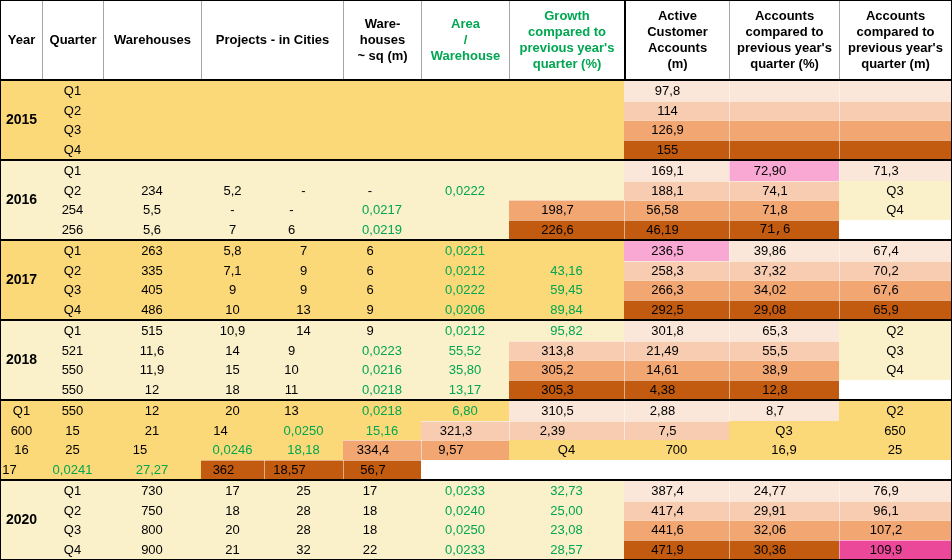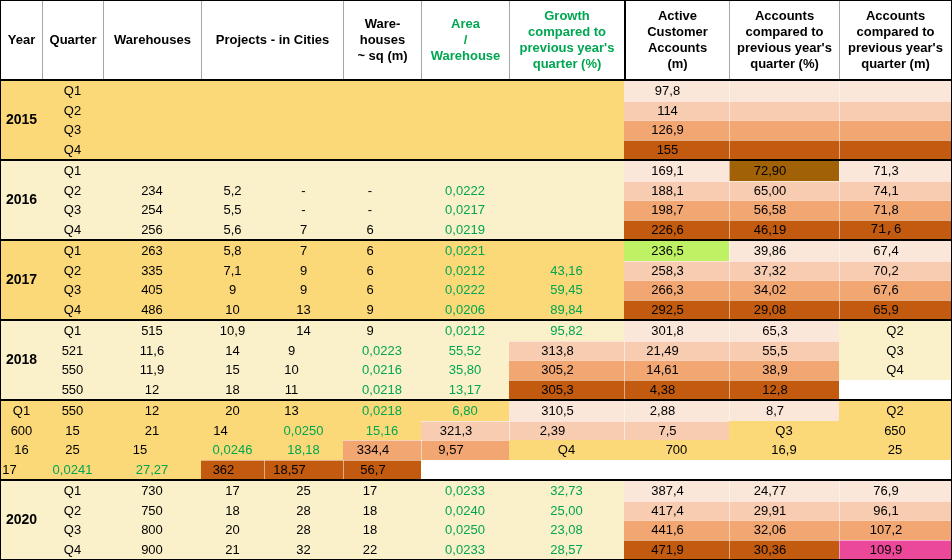--- a/index.html
+++ b/index.html
@@ -126,31 +126,30 @@
       <div class="group cream">
         <div class="cell year">2016</div>
         <div class="cell">Q1</div>
         <div class="cell"></div>
         <div class="cell"></div>
         <div class="cell"></div>
         <div class="cell pr24"></div>
         <div class="cell green"></div>
         <div class="cell green"></div>
         <div class="cell acct pr18" style="background: rgb(251, 231, 217);">169,1</div>
-        <div class="cell acct pr28" style="background: #a16207; box-shadow: rgba(255, 255, 255, 0.5) 1px 0px 0px inset;">72,90</div>
+        <div class="cell acct pr28" style="background: #f9a8d4; box-shadow: rgba(255, 255, 255, 0.5) 1px 0px 0px inset;">72,90</div>
         <div class="cell acct pr18" style="background: rgb(251, 231, 217); box-shadow: rgba(255, 255, 255, 0.5) 1px 0px 0px inset;">71,3</div>
         <div class="cell">Q2</div>
         <div class="cell">234</div>
         <div class="cell">5,2</div>
         <div class="cell">-</div>
         <div class="cell pr24">-</div>
         <div class="cell green">0,0222</div>
         <div class="cell green"></div>
         <div class="cell acct pr18" style="background: rgb(247, 204, 176); box-shadow: rgba(255, 255, 255, 0.5) 0px 1px 0px inset;">188,1</div>
-        <div class="cell acct pr28" style="background: rgb(247, 204, 176); box-shadow: rgba(255, 255, 255, 0.5) 0px 1px 0px inset, rgba(255, 255, 255, 0.5) 1px 0px 0px inset;">65,00</div>
         <div class="cell acct pr18" style="background: rgb(247, 204, 176); box-shadow: rgba(255, 255, 255, 0.5) 0px 1px 0px inset, rgba(255, 255, 255, 0.5) 1px 0px 0px inset;">74,1</div>
         <div class="cell">Q3</div>
         <div class="cell">254</div>
         <div class="cell">5,5</div>
         <div class="cell">-</div>
         <div class="cell pr24">-</div>
         <div class="cell green">0,0217</div>
         <div class="cell green"></div>
         <div class="cell acct pr18" style="background: rgb(242, 166, 114); box-shadow: rgba(255, 255, 255, 0.5) 0px 1px 0px inset;">198,7</div>
         <div class="cell acct pr28" style="background: rgb(242, 166, 114); box-shadow: rgba(255, 255, 255, 0.5) 0px 1px 0px inset, rgba(255, 255, 255, 0.5) 1px 0px 0px inset;">56,58</div>
@@ -168,21 +167,21 @@
       </div>
       <div class="group gold">
         <div class="cell year">2017</div>
         <div class="cell">Q1</div>
         <div class="cell">263</div>
         <div class="cell">5,8</div>
         <div class="cell">7</div>
         <div class="cell pr24">6</div>
         <div class="cell green">0,0221</div>
         <div class="cell green"></div>
-        <div class="cell acct pr18" style="background: #bef264;">236,5</div>
+        <div class="cell acct pr18" style="background: #f9a8d4;">236,5</div>
         <div class="cell acct pr28" style="background: rgb(251, 231, 217); box-shadow: rgba(255, 255, 255, 0.5) 1px 0px 0px inset;">39,86</div>
         <div class="cell acct pr18" style="background: rgb(251, 231, 217); box-shadow: rgba(255, 255, 255, 0.5) 1px 0px 0px inset;">67,4</div>
         <div class="cell">Q2</div>
         <div class="cell">335</div>
         <div class="cell">7,1</div>
         <div class="cell">9</div>
         <div class="cell pr24">6</div>
         <div class="cell green">0,0212</div>
         <div class="cell green">43,16</div>
         <div class="cell acct pr18" style="background: rgb(247, 204, 176); box-shadow: rgba(255, 255, 255, 0.5) 0px 1px 0px inset;">258,3</div>

